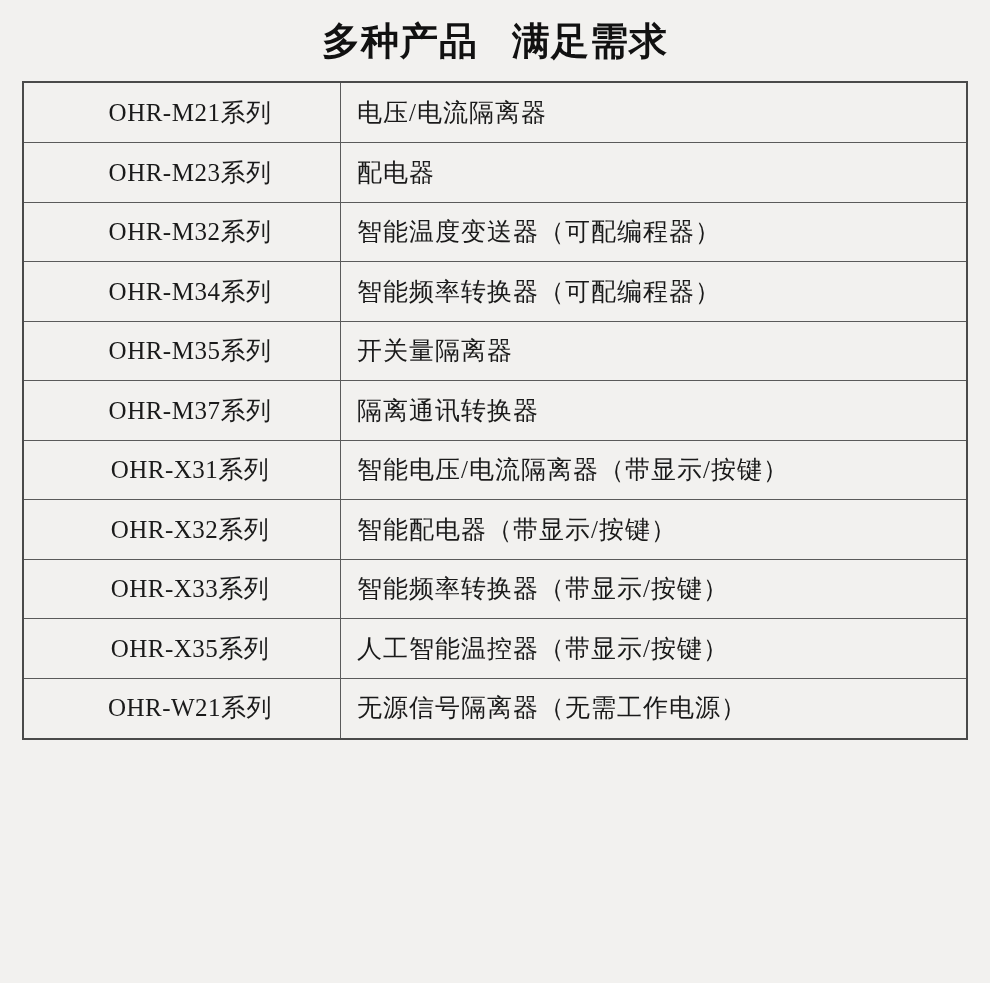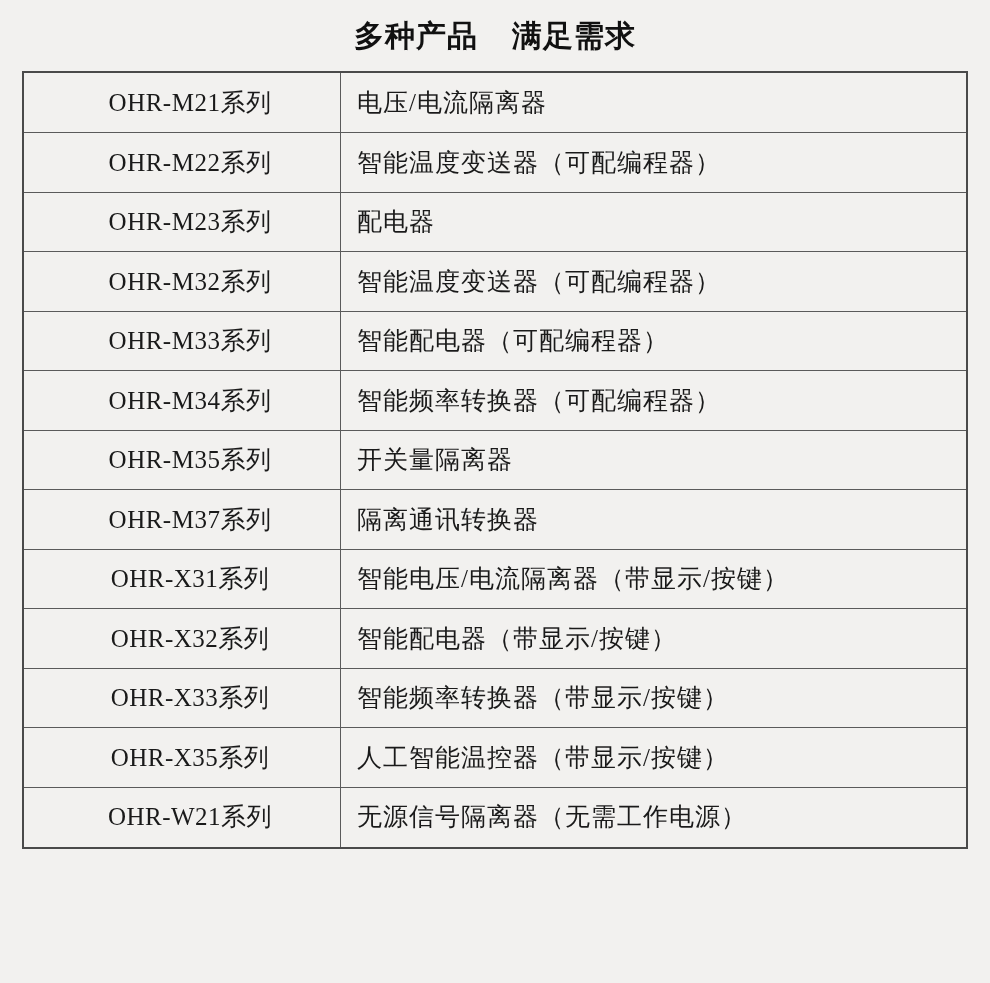--- a/index.html
+++ b/index.html
@@ -15,21 +15,21 @@
     overflow: hidden;
   }
   .page {
     width: 990px;
     height: 983px;
     position: relative;
     box-sizing: border-box;
   }
   .title {
     text-align: center;
-    font-size: 30px;
+    font-size: 38px;
     font-weight: bold;
     letter-spacing: 1px;
     padding-top: 16px;
     padding-bottom: 14px;
     font-family: "Liberation Sans", "DejaVu Sans", sans-serif;
     color: #111111;
   }
   .title .gap {
     display: inline-block;
     width: 34px;
@@ -91,34 +91,26 @@
   </div>
 
   <div class="table-wrap">
     <table class="product-table">
       <tbody>
         <tr>
           <td class="model">OHR-M21系列</td>
           <td class="desc">电压/电流隔离器</td>
         </tr>
         <tr>
-          <td class="model">OHR-M22系列</td>
-          <td class="desc">智能温度变送器（可配编程器）</td>
-        </tr>
-        <tr>
           <td class="model">OHR-M23系列</td>
           <td class="desc">配电器</td>
         </tr>
         <tr>
           <td class="model">OHR-M32系列</td>
           <td class="desc">智能温度变送器（可配编程器）</td>
-        </tr>
-        <tr>
-          <td class="model">OHR-M33系列</td>
-          <td class="desc">智能配电器（可配编程器）</td>
         </tr>
         <tr>
           <td class="model">OHR-M34系列</td>
           <td class="desc">智能频率转换器（可配编程器）</td>
         </tr>
         <tr>
           <td class="model">OHR-M35系列</td>
           <td class="desc">开关量隔离器</td>
         </tr>
         <tr>

